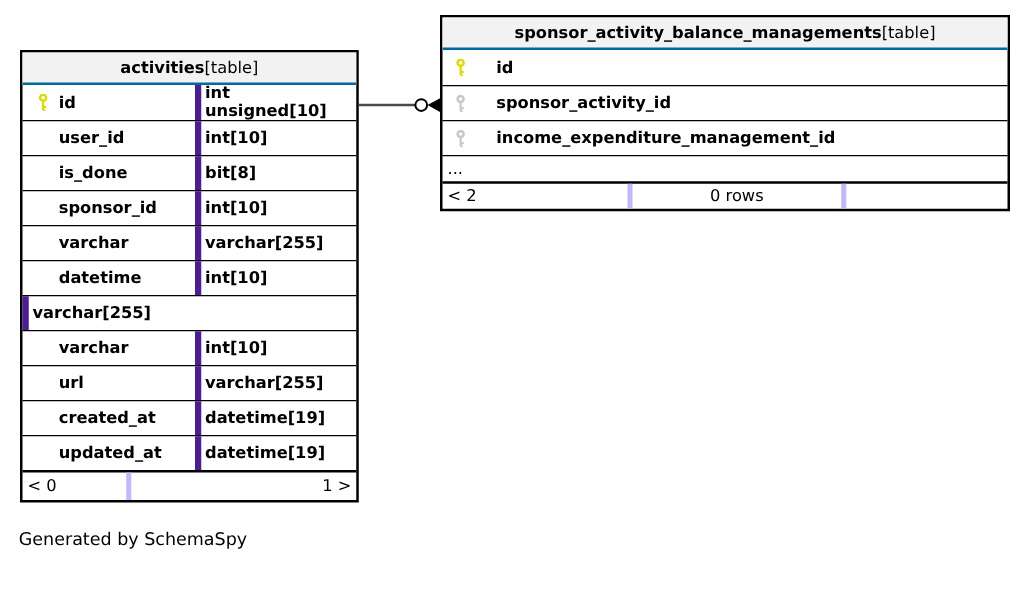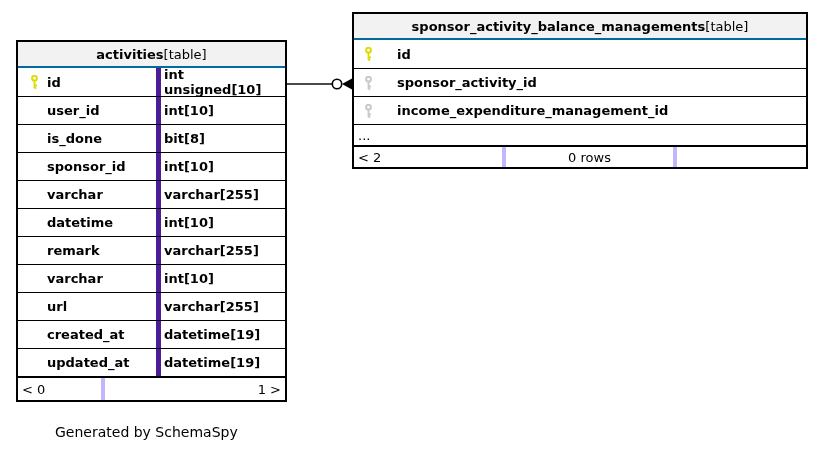--- a/index.html
+++ b/index.html
@@ -37,21 +37,21 @@
   .fc { display:flex; align-items:center; height:100%; }
   .fc + .fc { border-left:4px solid #c4b5fd; }
   .fc-left  { padding-left:4px; }
   .fc-mid   { justify-content:center; }
   .fc-right { flex:1; justify-content:flex-end; padding-right:4px; }
   .t1 .fc-left { width:83px; }  .t1 .fc-mid { width:102px; }
   .t2 .fc-left { width:148px; } .t2 .fc-mid { width:171px; }
   #t-activities { left:16px; top:40px; width:271px; }
   #t-sponsor    { left:352px; top:12px; width:456px; }
   #edge { position:absolute; left:287px; top:72px; }
-  #credit { position:absolute; left:15px; top:424px; font-size:14px;margin-left:40px; }
+  #credit { position:absolute; left:15px; top:424px; font-size:14px; }
 </style>
 </head>
 <body>
 
 <div id="canvas">
 
   <div class="dbtable t1" id="t-activities">
     <div class="thead">
       <span class="tname">activities</span>
       <span class="tbadge">[table]</span>
@@ -99,24 +99,20 @@
       <div class="cell-type">varchar[255]</div>
     </div>
     <div class="row">
       <div class="cell-name">
           <span class="keyslot"></span>
           <span>datetime</span>
         </div>
       <div class="cell-type">int[10]</div>
     </div>
     <div class="row">
-      <div class="cell-name">
-          <span class="keyslot"></span>
-          <span>remark</span>
-        </div>
       <div class="cell-type">varchar[255]</div>
     </div>
     <div class="row">
       <div class="cell-name">
           <span class="keyslot"></span>
           <span>varchar</span>
         </div>
       <div class="cell-type">int[10]</div>
     </div>
     <div class="row">

